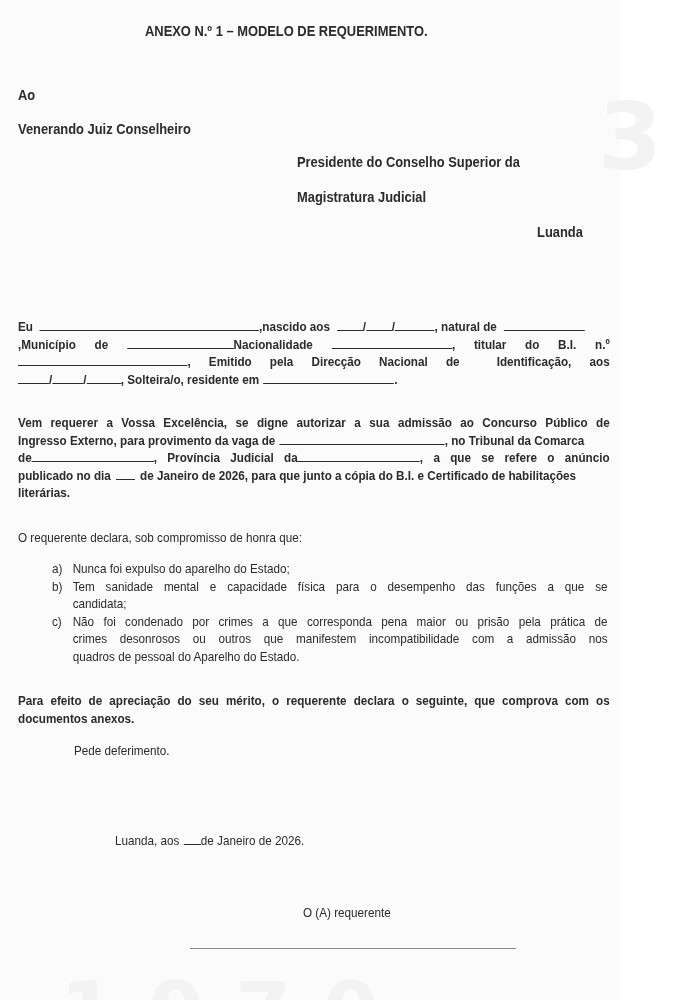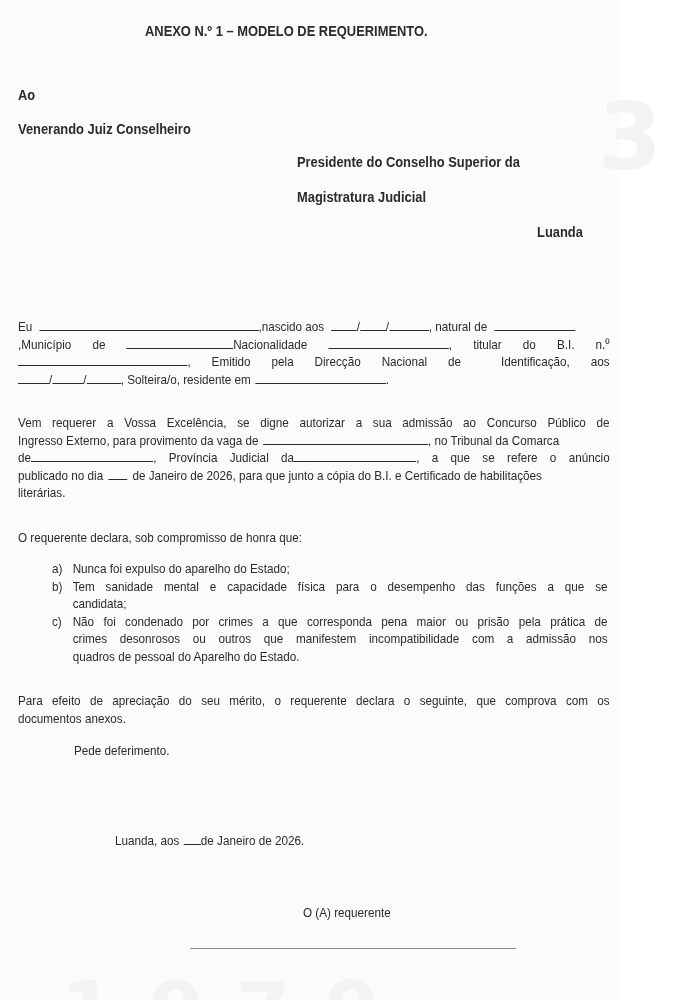--- a/index.html
+++ b/index.html
@@ -63,20 +63,21 @@
     .h-pres { left: 297px; top: 153px; font-size: 15px; font-weight: bold; }
     .h-mag { left: 297px; top: 188px; font-size: 15px; font-weight: bold; }
     .h-lua { left: 537px; top: 223px; font-size: 15px; font-weight: bold; }
 
     .just {
       position: absolute;
       left: 18px;
       width: 592px;
       font-size: 13.6px;
       line-height: 17.5px;
+      font-weight: bold;
     }
     .line {
       position: relative;
       height: 17.5px;
       white-space: nowrap;
       transform: scaleX(0.86);
       transform-origin: left top;
       width: 688px;
       display: flex;
       justify-content: space-between;

